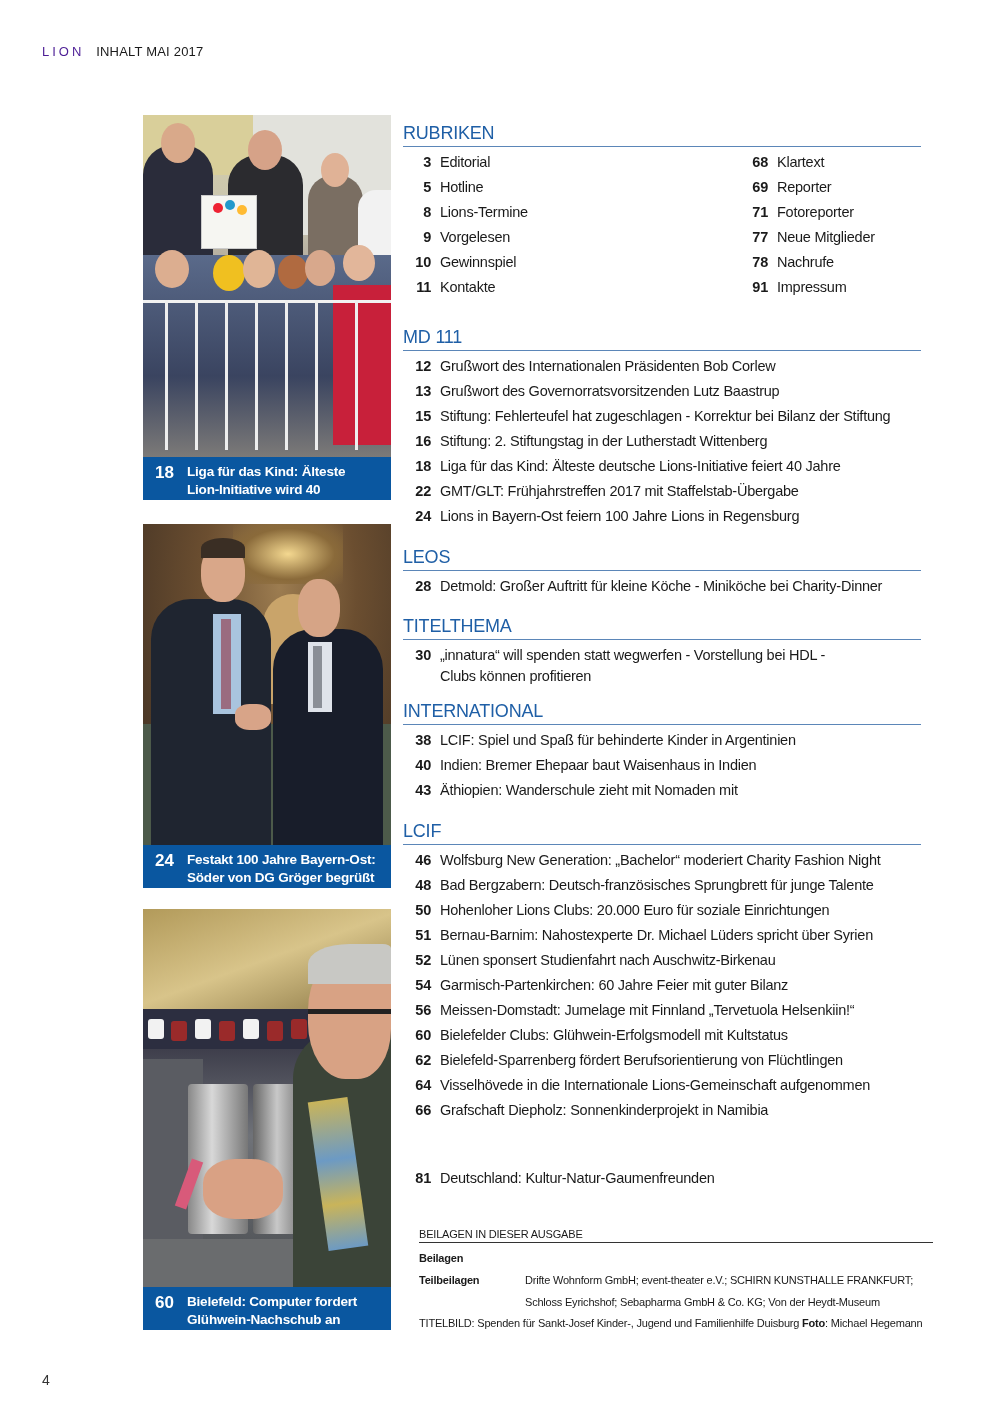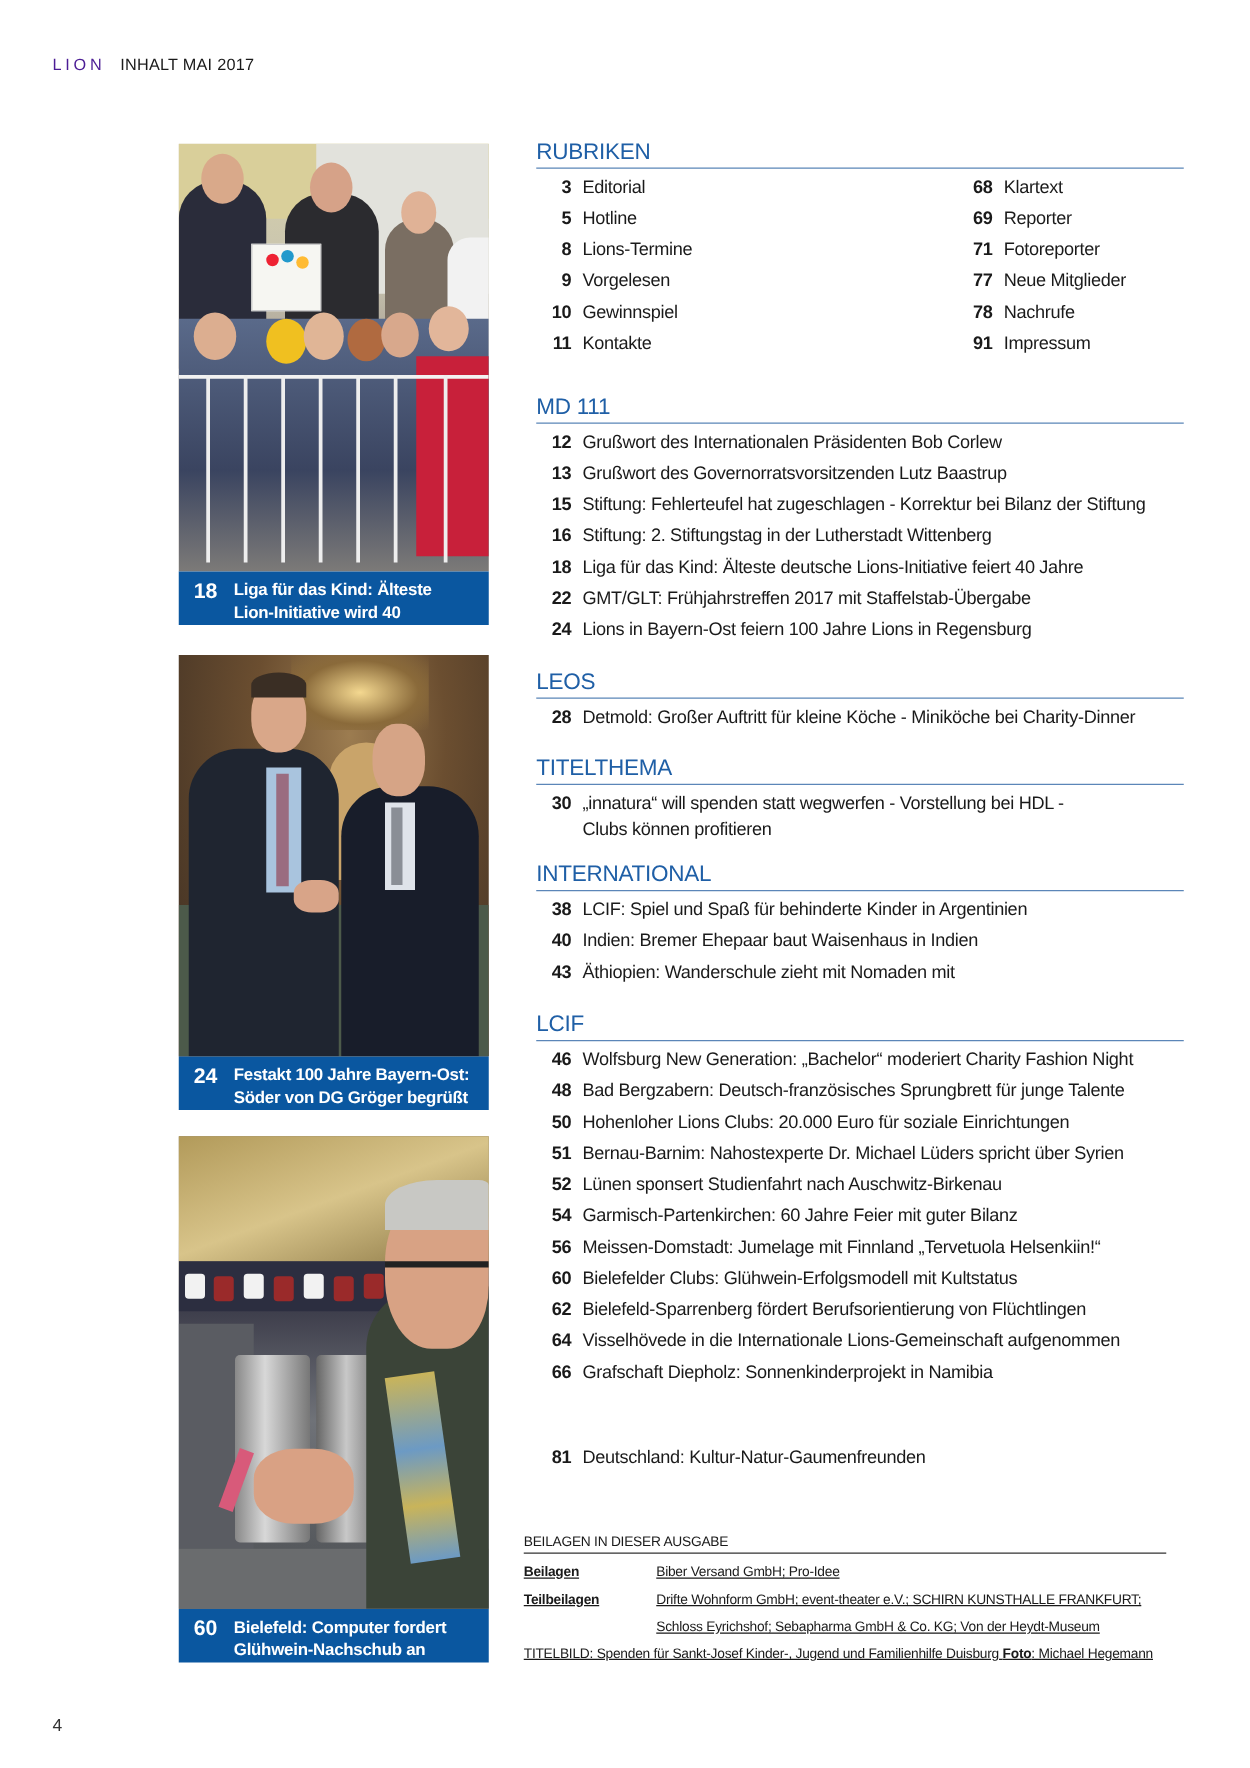--- a/index.html
+++ b/index.html
@@ -22,39 +22,39 @@
   .caption .txt { font-size:13.5px; line-height:18px; letter-spacing:-0.2px;font-weight:bold; }
 
   
   #p1 .photo { height:342px; background:linear-gradient(180deg,#d8d1a8 0%,#c8c4b0 30%,#9a8e86 60%,#b2aca5 100%); }
   #p2 .photo { height:321px; background:radial-gradient(ellipse at 55% 20%,#9c7c50 0%,#6b4e30 40%,#3b2d22 100%); }
   #p3 .photo { height:378px; background:linear-gradient(180deg,#8a7440 0%,#c8b67a 18%,#3a3a48 35%,#6f7278 60%,#4a4d50 100%); }
 
   .shape { position:absolute; }
 
   
-  .toc { position:absolute; left:429px; width:518px; }
+  .toc { position:absolute; left:403px; width:518px;margin-top:12px; }
   .sec-head {
     color:#1f5fa6; font-size:18px; line-height:22px; border-bottom:1.2px solid #5b86b8;
     padding-bottom:2px; margin-bottom:3px; letter-spacing:-0.2px;
   }
   .entry { display:flex; font-size:14.5px; line-height:25px; letter-spacing:-0.25px; }
   .entry .pg { width:28px; text-align:right; font-weight:bold; margin-right:9px; flex-shrink:0; }
   .entry .t { flex:1; }
   .two-col { display:flex; }
   .two-col .col { width:337px; }
   .two-col .col.right { width:181px; }
   .entry.multi { line-height:21px; padding-top:2px; }
 
   .beilagen { position:absolute; left:419px; top:1228px; width:514px; font-size:11px; letter-spacing:-0.2px; }
   .beilagen .bh { border-bottom:1.2px solid #333; padding-bottom:2px; margin-bottom:4px; font-size:11px; }
-  .brow { display:flex; line-height:22px;text-decoration:underline; }
+  .brow { display:flex; line-height:22px; }
   .brow .lbl { width:106px; font-weight:bold; flex-shrink:0; }
   .brow .val { flex:1; }
-  .titel { line-height:20px;text-decoration:underline; }
+  .titel { line-height:20px; }
 
   .pagenum { position:absolute; left:42px; top:1372px; font-size:14px; color:#333; }
 </style>
 </head>
 <body>
 
 <div class="header">
   <span class="brand">LION</span>
   <span class="title">INHALT MAI 2017</span>
 </div>
@@ -322,21 +322,20 @@
   <div class="entry">
       <span class="pg">81</span>
       <span class="t">Deutschland: Kultur-Natur-Gaumenfreunden</span>
     </div>
 </div>
 
 <div class="beilagen">
   <div class="bh">BEILAGEN IN DIESER AUSGABE</div>
   <div class="brow">
     <span class="lbl">Beilagen</span>
-    <span class="val">Biber Versand GmbH; Pro-Idee</span>
   </div>
   <div class="brow">
     <span class="lbl">Teilbeilagen</span>
     <span class="val"><span>Drifte Wohnform GmbH; event-theater e.V.; SCHIRN KUNSTHALLE FRANKFURT;</span><br><span>Schloss Eyrichshof; Sebapharma GmbH &amp; Co. KG; Von der Heydt-Museum</span></span>
   </div>
   <div class="titel">
     <span>TITELBILD: Spenden für Sankt-Josef Kinder-, Jugend und Familienhilfe Duisburg </span><b>Foto</b><span>: Michael Hegemann</span>
   </div>
 </div>
 

